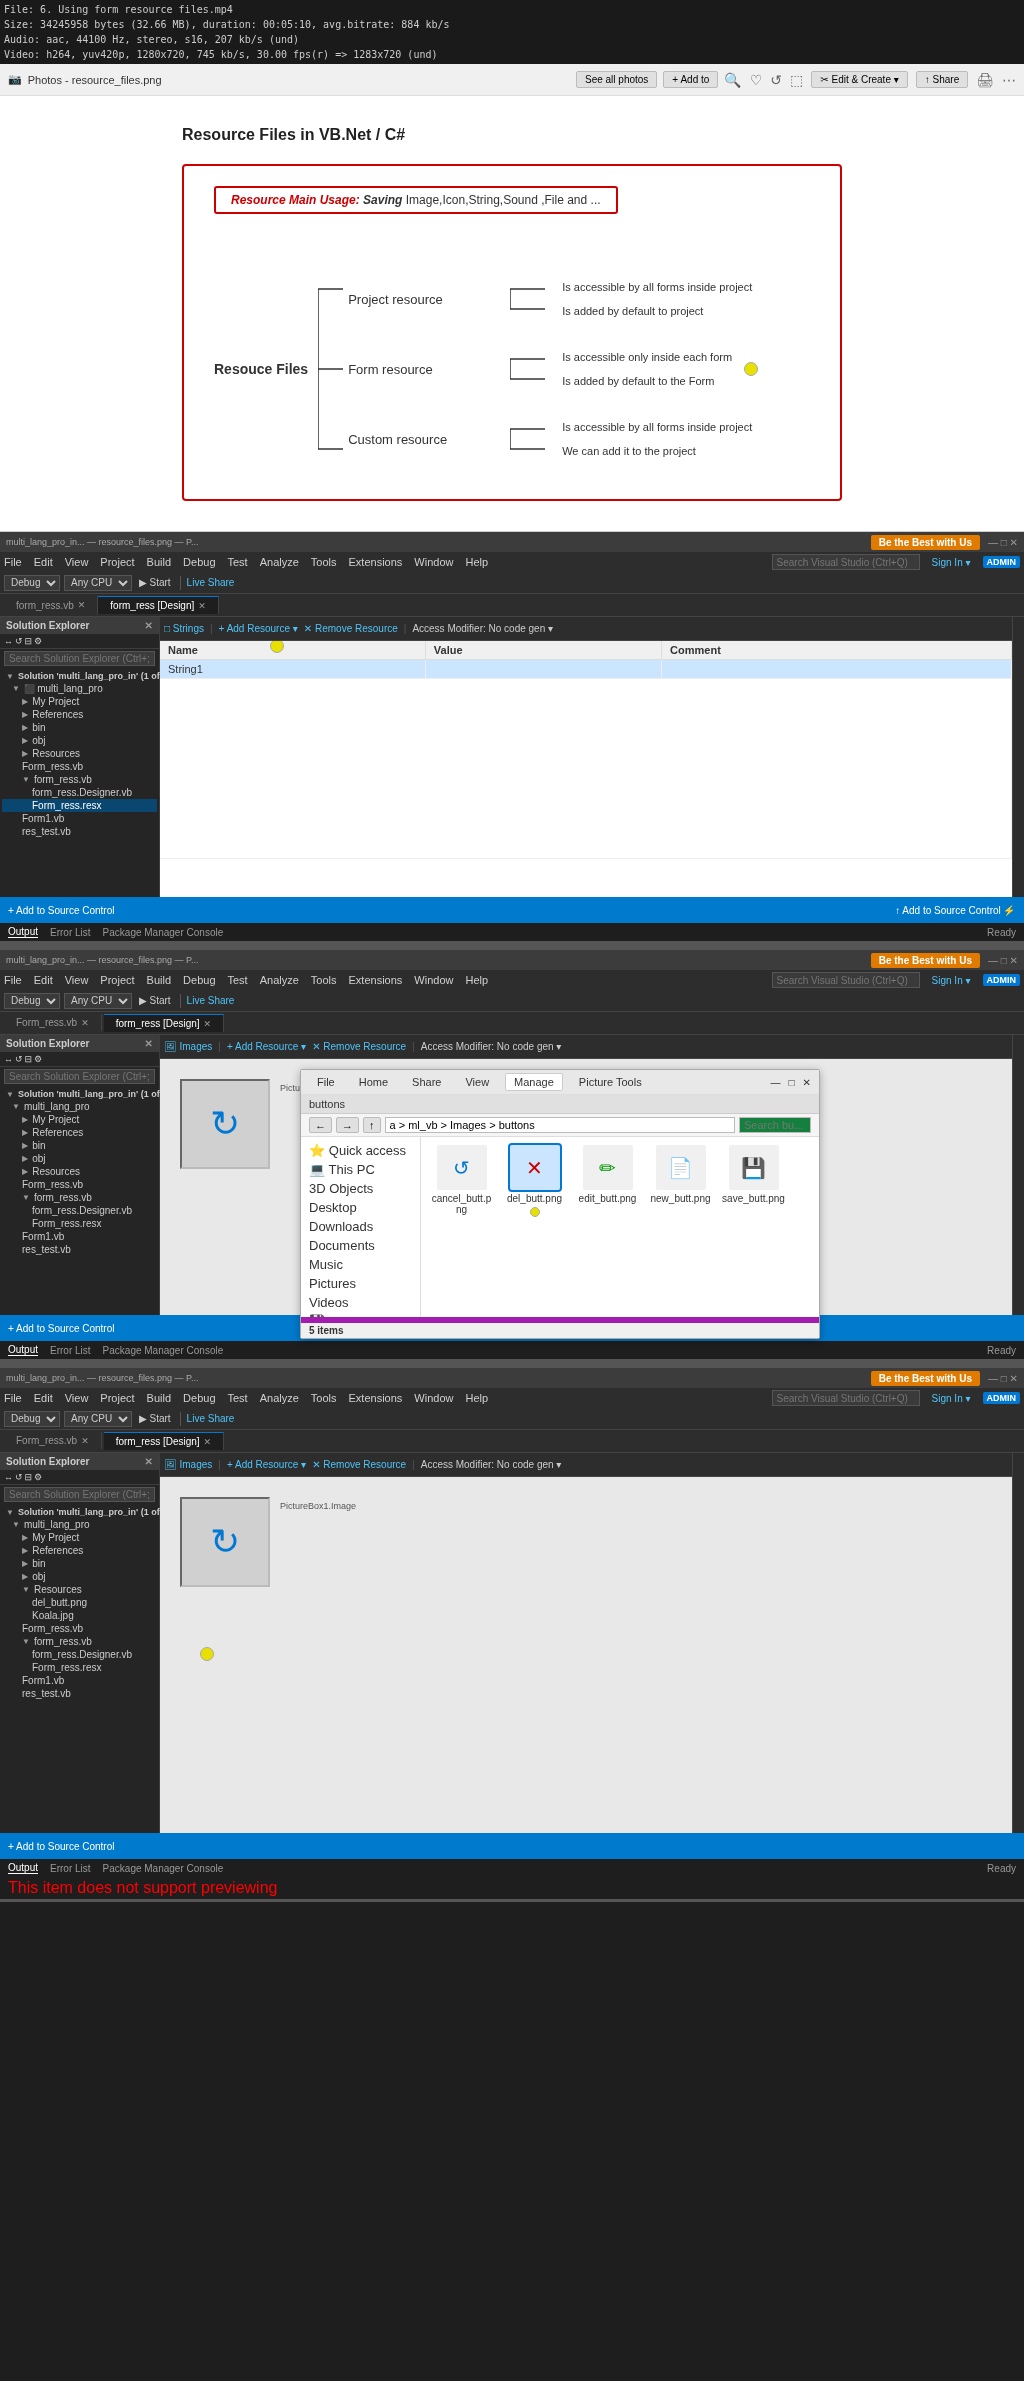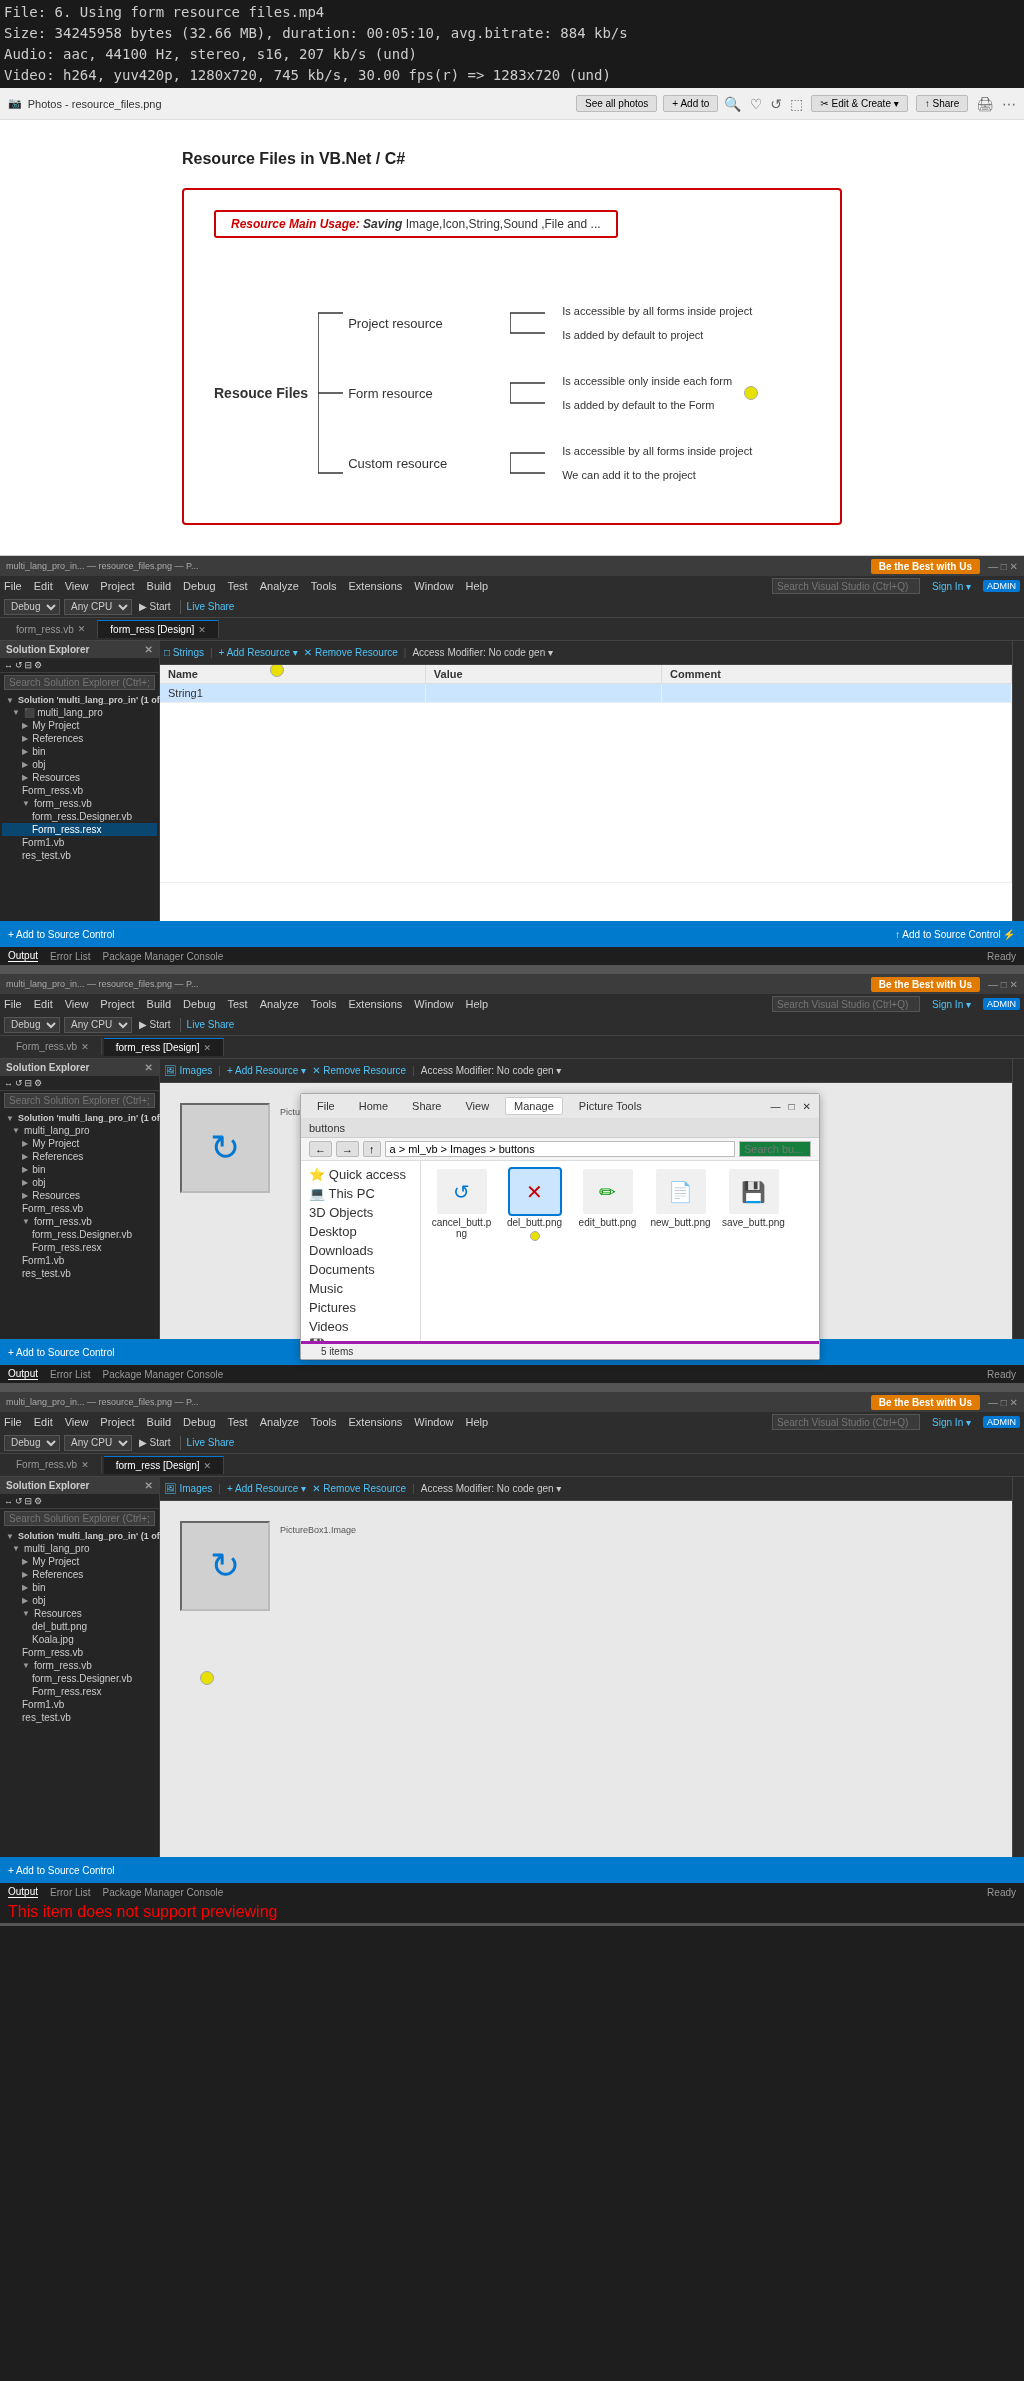--- a/index.html
+++ b/index.html
@@ -10,21 +10,21 @@
       font-family: 'Segoe UI', Arial, sans-serif;
       font-size: 11px;
       color: #333;
       overflow-x: hidden;
     }
 
     
     .top-info {
       background: #1a1a1a;
       color: #ccc;
-      font-size: 14px;
+      font-size: 10px;
       padding: 2px 4px;
       font-family: monospace;
       line-height: 1.5;
     }
 
     
     .photo-viewer {
       background: #f5f5f5;
       border-bottom: 1px solid #ccc;
     }
@@ -178,20 +178,21 @@
       padding: 0 4px;
       width: 148px;
     }
     .vs-signin { color: #4fc3f7; font-size: 10px; cursor: pointer; }
     .admin-badge {
       background: #0078d4;
       color: #fff;
       font-size: 9px;
       padding: 1px 4px;
       border-radius: 2px;
+      font-weight: bold;
     }
 
     .vs-main {
       display: flex;
       background: #1e1e1e;
       min-height: 280px;
     }
     .vs-sidebar {
       width: 160px;
       background: #252526;
@@ -431,24 +432,25 @@
       align-items: center;
       justify-content: center;
       font-size: 28px;
       border-radius: 2px;
     }
     .fe-file-icon.img { background: #f0f0f0; }
     .fe-file-icon.del { background: #ffe0e0; }
     .fe-file-name { font-size: 10px; text-align: center; word-break: break-all; }
     .fe-statusbar {
       background: #f0f0f0;
-      padding: 2px 20px;
+      padding: 2px 8px;
       font-size: 10px;
       color: #333;
-      border-top: 3px solid #a21caf;
+      border-top: 6px solid #a21caf;
+      font-weight: bold;
     }
     .fe-ribbon {
       background: #e8e8e8;
       padding: 3px 8px;
       display: flex;
       align-items: center;
       gap: 8px;
       border-bottom: 1px solid #ddd;
       font-size: 11px;
     }

